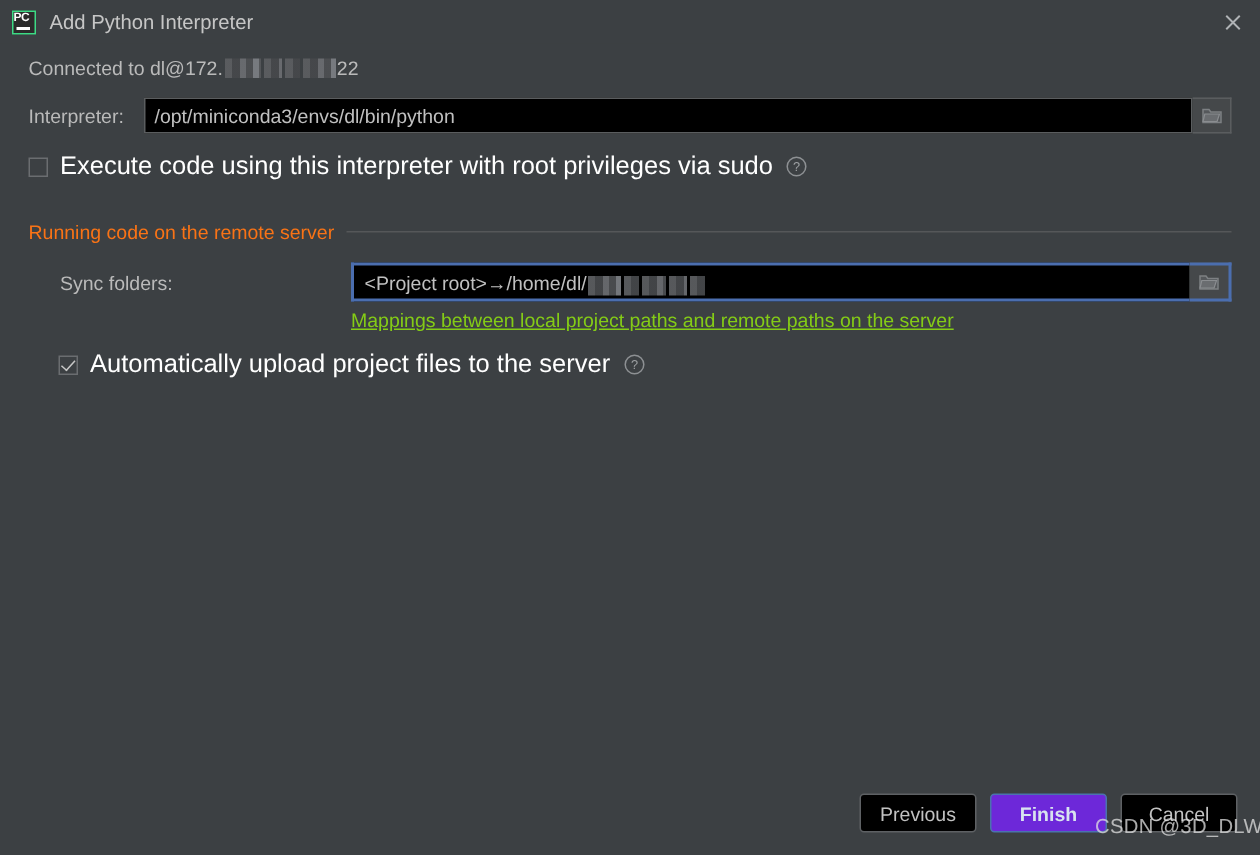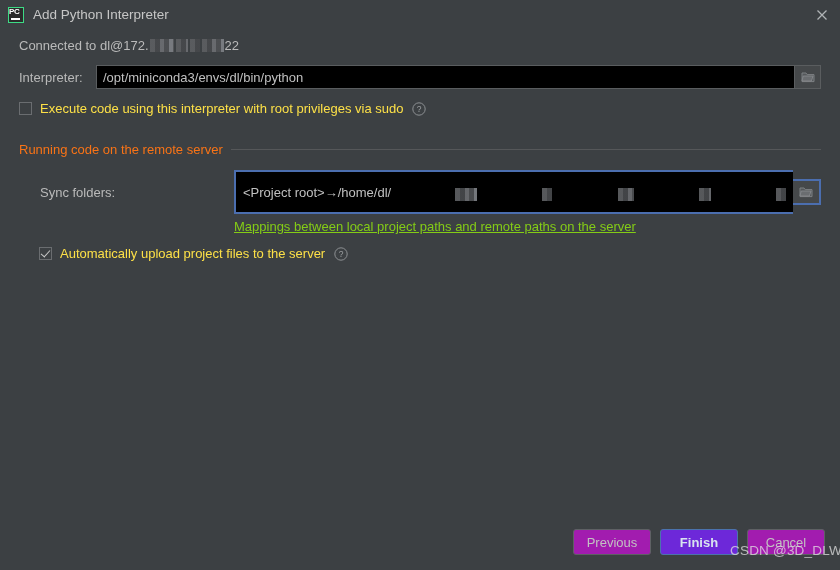--- a/index.html
+++ b/index.html
@@ -147,23 +147,22 @@
     align-items: center;
     justify-content: center;
     cursor: pointer;
     flex: 0 0 auto;
   }
 
   
   .focused .textfield {
     border: 2px solid #4b6eaf;
     border-right: none;
-    height: 44px;
+    height: 26px;
     padding-left: 7px;
-    justify-content: space-between;
   }
   .focused .browse-btn {
     border: 2px solid #4b6eaf;
     border-left: none;
     height: 26px;
     width: 28px;
   }
 
   
   .checkbox-row {
@@ -187,22 +186,22 @@
     position: absolute;
     left: 3px;
     top: 0px;
     width: 4px;
     height: 8px;
     border: solid #c8c8c8;
     border-width: 0 1.6px 1.6px 0;
     transform: rotate(42deg);
   }
   .cb-label {
-    font-size: 13px;
-    color: #fde047;
+    font-size: 17px;
+    color: #ffffff;
     white-space: nowrap;
   }
   .help-icon {
     width: 14px;
     height: 14px;
     margin-left: 9px;
     flex: 0 0 auto;
     cursor: pointer;
   }
 
@@ -237,21 +236,21 @@
     right: 15px;
     bottom: 15px;
     display: flex;
     align-items: center;
     gap: 9px;
   }
   .btn {
     min-width: 78px;
     height: 26px;
     box-sizing: border-box;
-    background: #a21caf;
+    background: #000000;
     border: 1px solid #5e6164;
     border-radius: 3px;
     color: #c2c2c2;
     font-size: 13px;
     font-family: "Liberation Sans", sans-serif;
     display: flex;
     align-items: center;
     justify-content: center;
     cursor: pointer;
     padding: 0 12px;

